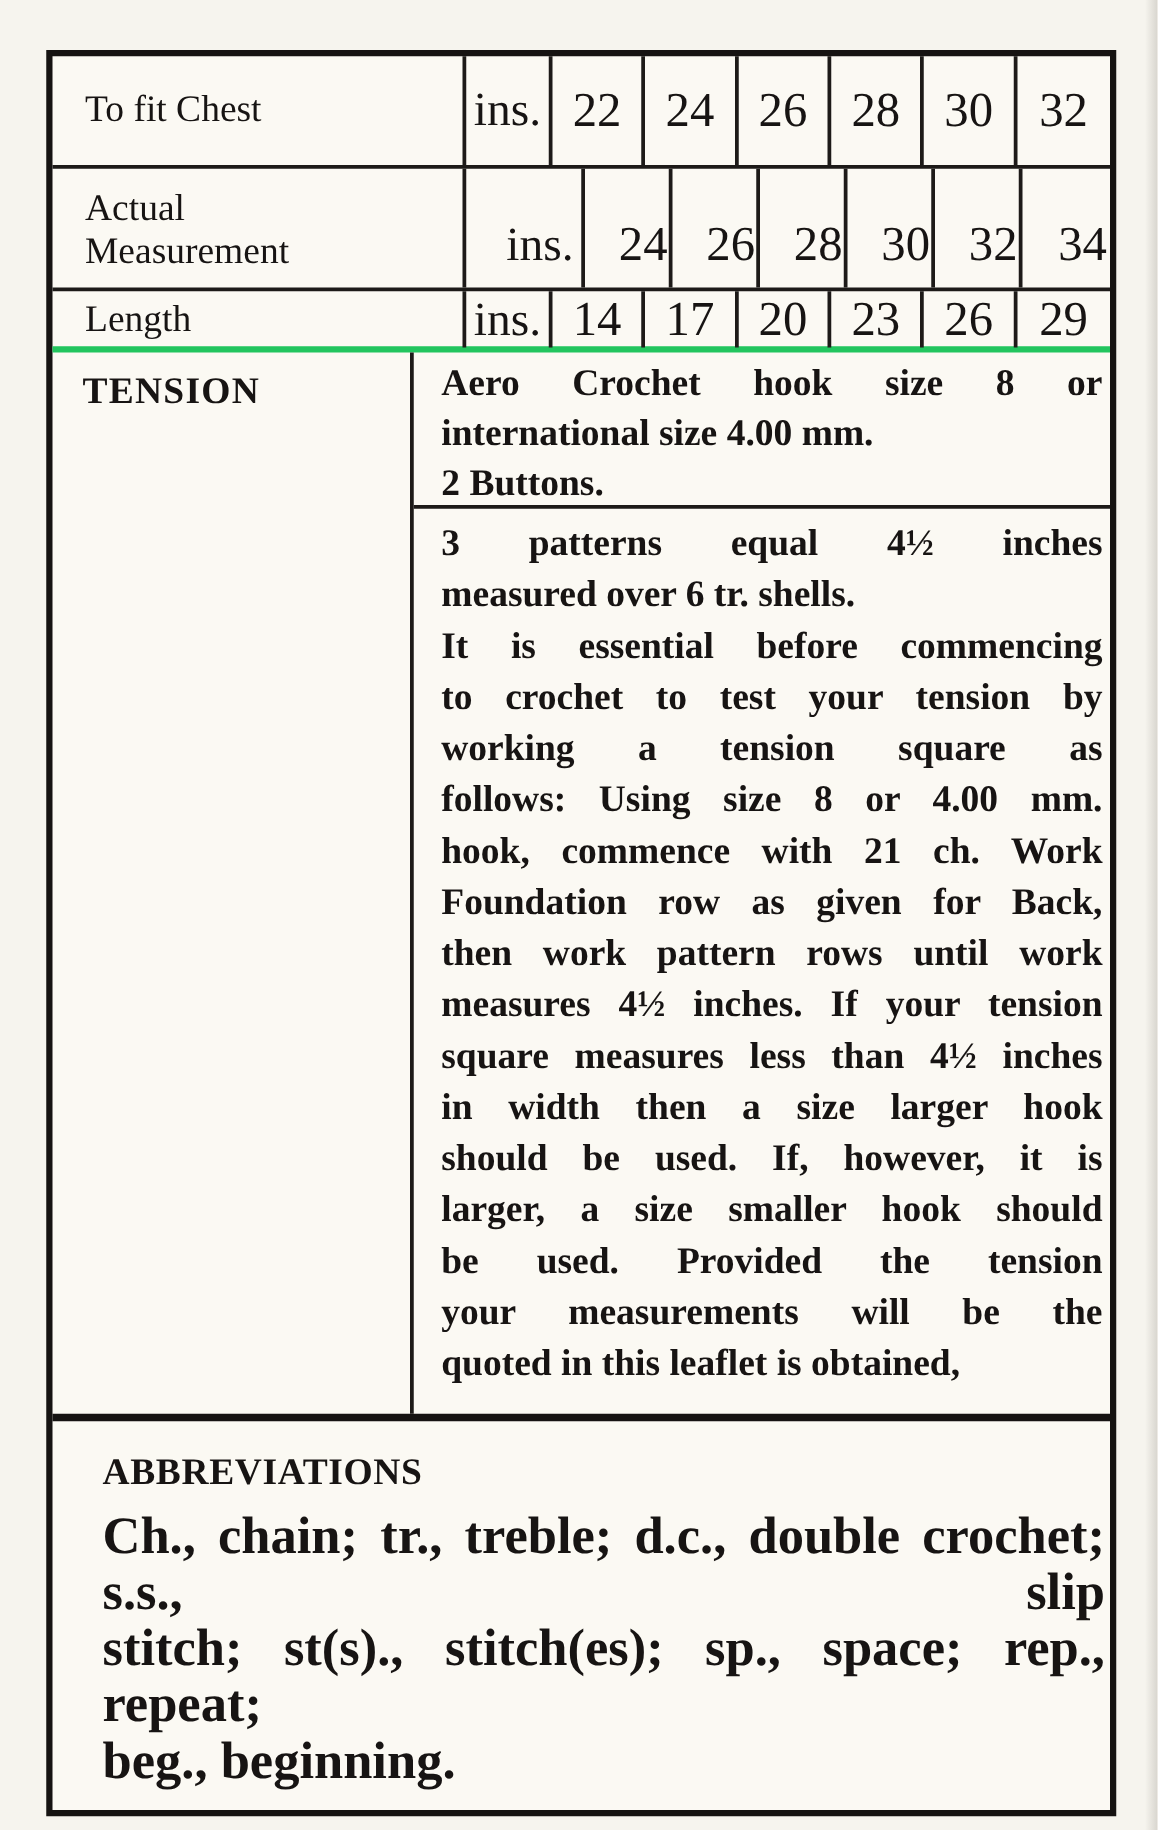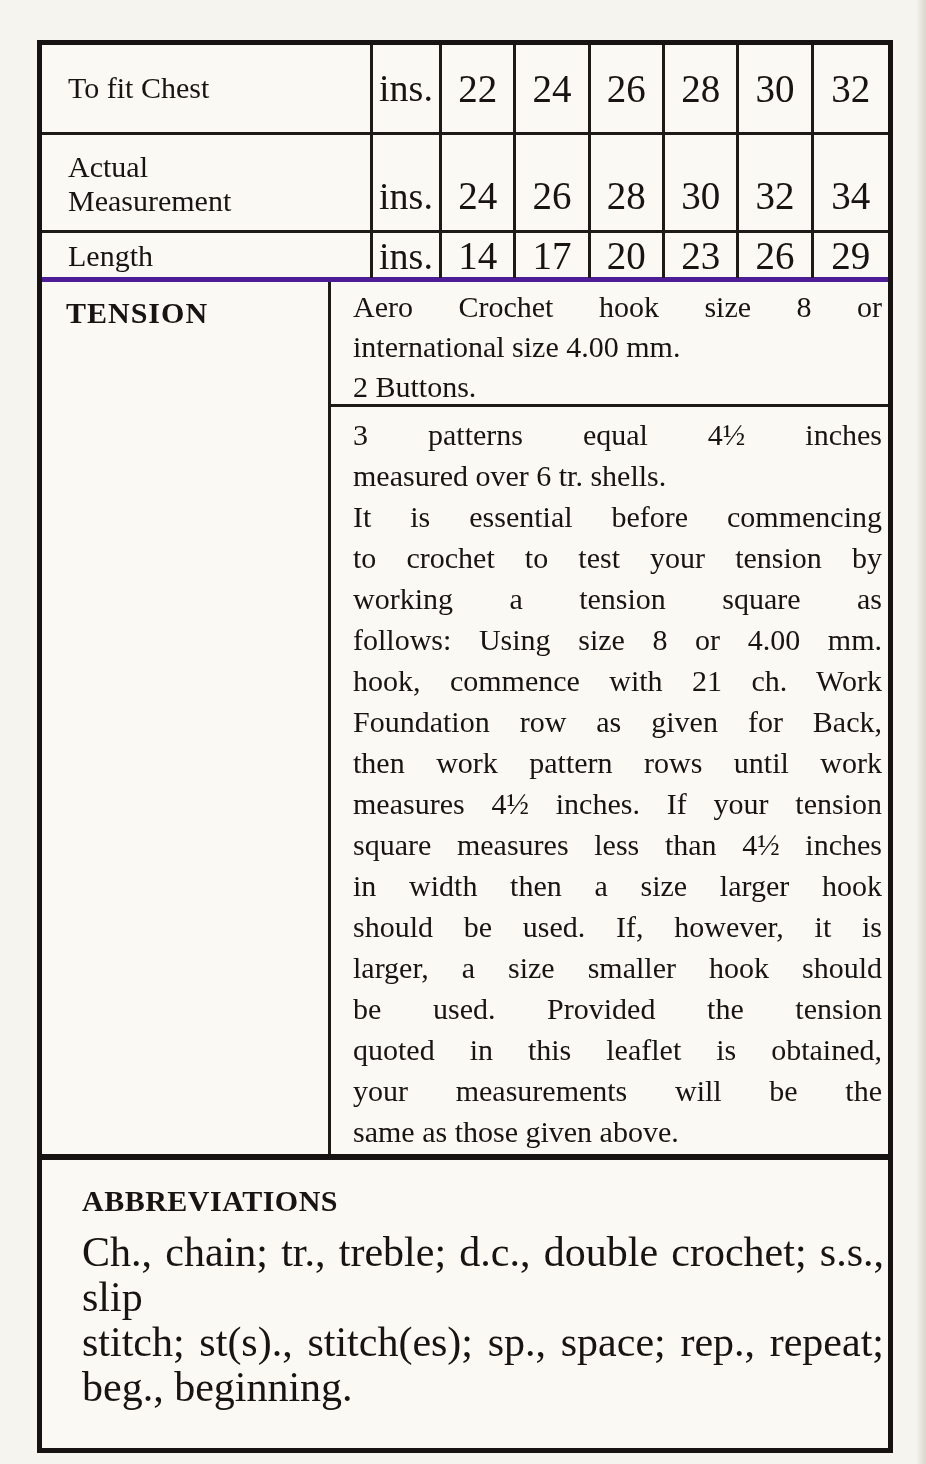--- a/index.html
+++ b/index.html
@@ -29,32 +29,32 @@
     width: 856px; height: 1413px;
     border: 5px solid #161312;
     background: #fbf9f3;
     display: flex;
     flex-direction: column;
   }
 
   
   .size-table {
     height: 237px;
-    border-bottom: 5px solid #4c1d95;
+    border-bottom: 5px solid #22c55e;
     display: flex;
     flex-direction: column;
   }
   .trow {
     display: grid;
     grid-template-columns: 331px 69px repeat(6, 1fr);
     align-items: center;
   }
   .trow + .trow { border-top: 3px solid #1d1a18; }
   .trow-1 { height: 88px; }
-  .trow-2 { height: 100px; align-items: end; }
+  .trow-2 { height: 100px; align-items: end; gap: 26px; }
   .trow-2 .tcell { padding-bottom: 12px; }
   .trow-3 { height: 65px; }
   .trow-4 { height: 47px; }
   .tcell {
     height: 100%;
     display: flex;
     align-items: inherit;
     justify-content: center;
     border-right: 3px solid #1d1a18;
     font-size: 39px;
@@ -99,20 +99,21 @@
     overflow: hidden;
   }
 
   
   .para .line {
     font-size: 30px;
     line-height: 41px;
     text-align: justify;
     text-align-last: justify;
     white-space: normal;
+    font-weight: bold;
   }
   .materials-cell .para .line { line-height: 40px; }
   .para .line:last-child { text-align-last: left; }
 
   
   .abbr {
     flex: 1;
     padding: 24px 4px 16px 40px;
   }
   .abbr-heading {
@@ -202,23 +203,22 @@
               <div class="line">follows: Using size 8 or 4.00 mm.</div>
               <div class="line">hook, commence with 21 ch. Work</div>
               <div class="line">Foundation row as given for Back,</div>
               <div class="line">then work pattern rows until work</div>
               <div class="line">measures 4½ inches. If your tension</div>
               <div class="line">square measures less than 4½ inches</div>
               <div class="line">in width then a size larger hook</div>
               <div class="line">should be used. If, however, it is</div>
               <div class="line">larger, a size smaller hook should</div>
               <div class="line">be used. Provided the tension</div>
+              <div class="line">your measurements will be the</div>
               <div class="line">quoted in this leaflet is obtained,</div>
-              <div class="line">your measurements will be the</div>
-              <div class="line">same as those given above.</div>
             </div>
         </div>
       </div>
     </div>
 
     <div class="abbr">
       <div class="abbr-heading">ABBREVIATIONS</div>
       <div class="para">
           <div class="line">Ch., chain; tr., treble; d.c., double crochet; s.s., slip</div>
           <div class="line">stitch; st(s)., stitch(es); sp., space; rep., repeat;</div>

